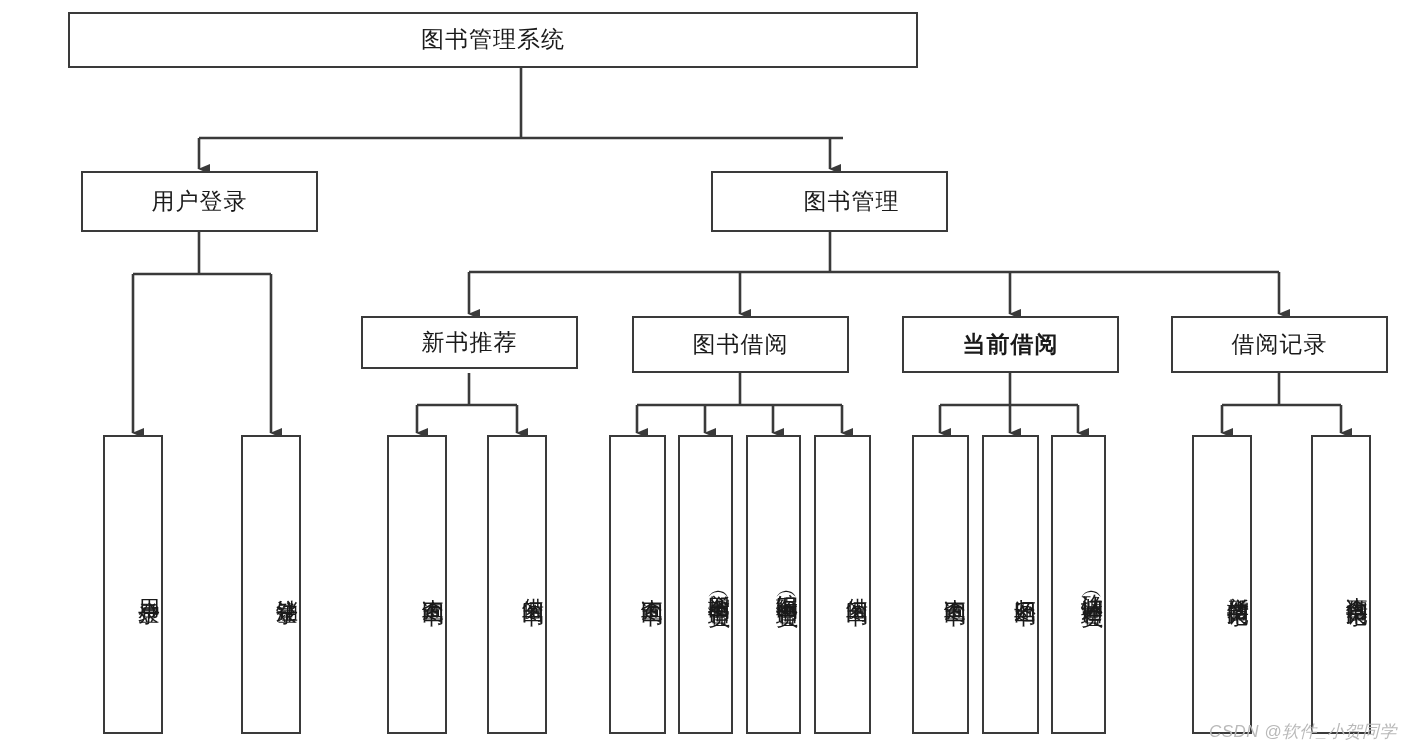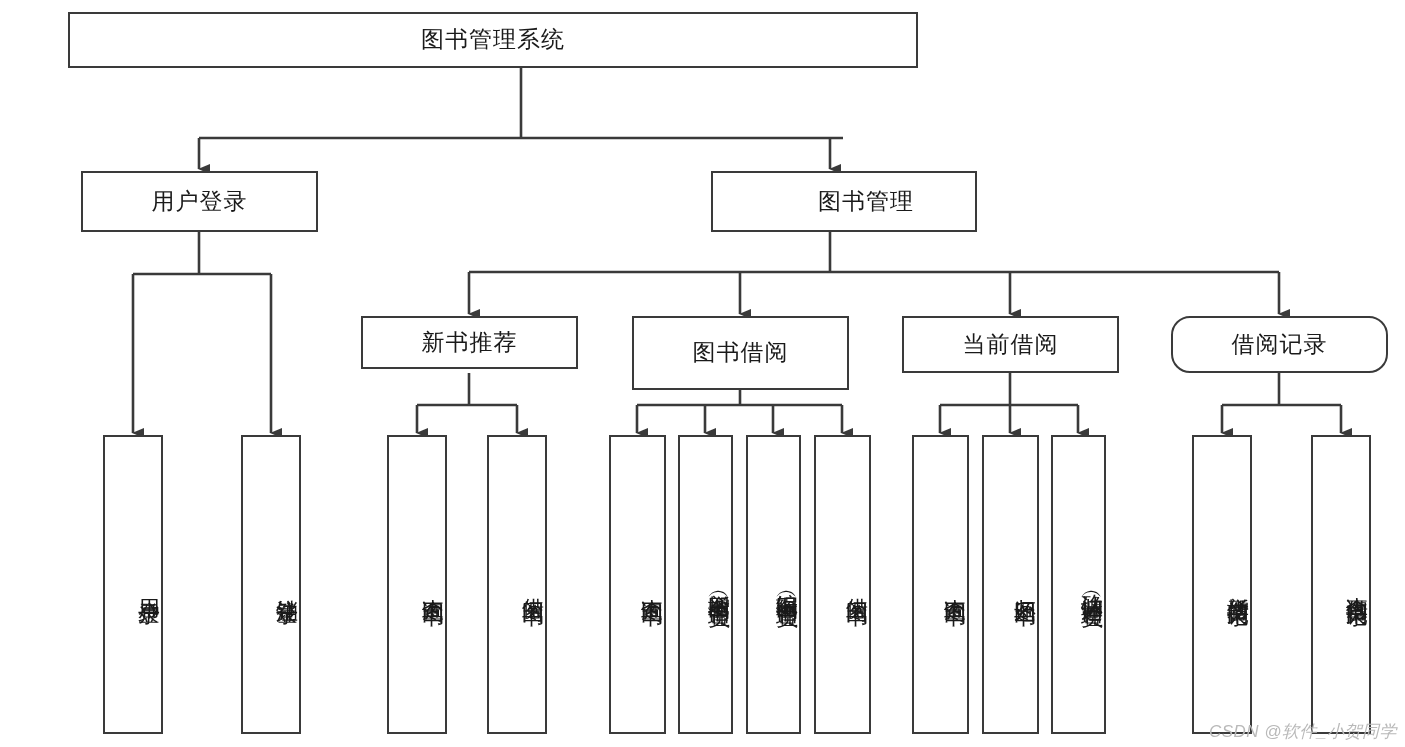--- a/index.html
+++ b/index.html
@@ -123,34 +123,34 @@
     </g>
   </svg>
 
   <div class="node horiz" style="left:20px; top:12px; width:850px; height:56px;margin-left:48px;">
     <span>图书管理系统</span>
   </div>
 
   <div class="node horiz" style="left:81px; top:171px; width:237px; height:61px;">
     <span>用户登录</span>
   </div>
-  <div class="node horiz" style="left:711px; top:171px; width:266px; height:61px;padding-left:44px;">
+  <div class="node horiz" style="left:711px; top:171px; width:237px; height:61px;padding-left:44px;">
     <span>图书管理</span>
   </div>
 
   <div class="node horiz" style="left:361px; top:316px; width:217px; height:53px;">
     <span>新书推荐</span>
   </div>
-  <div class="node horiz" style="left:632px; top:316px; width:217px; height:74px;">
+  <div class="node horiz" style="left:632px; top:316px; width:217px; height:57px;">
     <span>图书借阅</span>
   </div>
-  <div class="node horiz" style="left:902px; top:316px; width:217px; height:57px;">
+  <div class="node horiz" style="left:902px; top:316px; width:217px; height:57px;font-weight:bold;">
     <span>当前借阅</span>
   </div>
-  <div class="node horiz" style="left:1171px; top:316px; width:217px; height:57px;border-radius:19px;">
+  <div class="node horiz" style="left:1171px; top:316px; width:217px; height:57px;">
     <span>借阅记录</span>
   </div>
 
   <div class="node vert" style="left:103px; top:435px; width:60px; height:299px;">
     <span class="vtext">用户登录</span>
   </div>
   <div class="node vert" style="left:241px; top:435px; width:60px; height:299px;">
     <span class="vtext">注销登录</span>
   </div>
 

